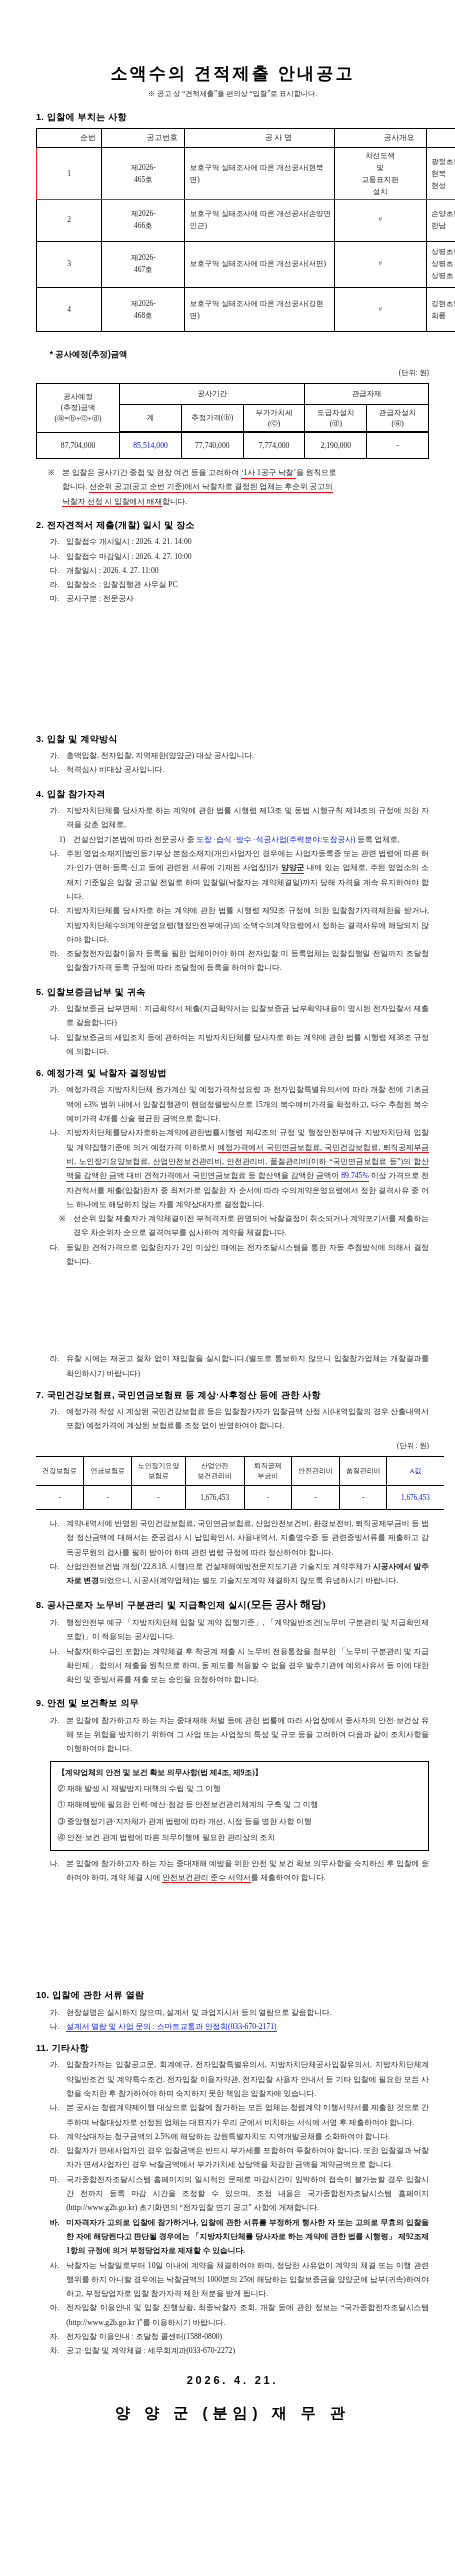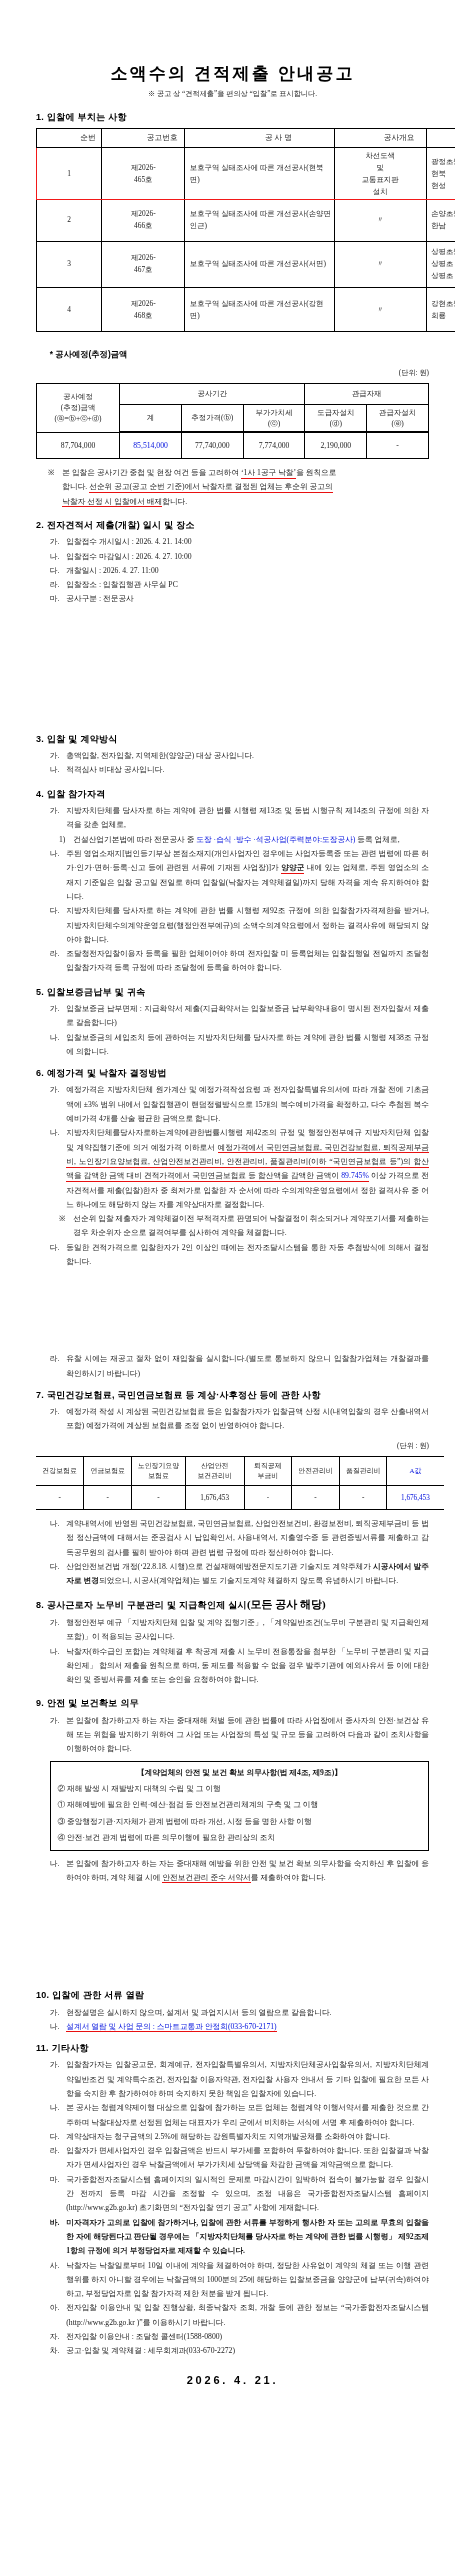--- a/index.html
+++ b/index.html
@@ -51,21 +51,21 @@
                 font-weight:normal;font-size:6.9px;line-height:10px;padding:2.2px 0.6px;}
   .t3 th:first-child,.t3 td:first-child{border-left:none;}
   .t3 tr.h th{border-bottom:0.7px solid #000;height:24px;}
   .t3 tr.v td{height:19px;font-size:7.2px;}
   
   .note{display:flex;margin-top:6.6px;padding-left:12px;font-size:7.7px;}
   .note .lab{flex:0 0 14.3px;}
   .note .txt{flex:1;}
   
   .obox{border:0.9px solid #000;margin:4.4px 0 5.5px 13.8px;padding:3.3px 6.6px;}
-  .obox .btitle{text-align:center;font-weight:bold;line-height:15.4px;}
+  .obox .btitle{font-weight:bold;line-height:15.4px;}
   .obox .bitem{line-height:16.5px;}
   
   .doc-date{font-family:"Liberation Sans","DejaVu Sans",sans-serif;font-weight:bold;color:#000;
             text-align:center;font-size:11px;letter-spacing:2.8px;margin-top:14.3px;}
   .issuer{font-family:"Liberation Sans","DejaVu Sans",sans-serif;font-weight:bold;color:#000;
           text-align:center;font-size:15px;letter-spacing:5px;margin-top:19px;}
   .sp210{height:116px;} .sp150{height:83px;} .sp170{height:94px;}
   .mt16{margin-top:8.8px;} .mt12{margin-top:6.6px;}
 </style>
 </head>
@@ -430,15 +430,16 @@
   <div class="item">
       <span class="lab">자.</span>
       <span class="txt">전자입찰 이용안내 : 조달청 콜센터(1588-0800)</span>
     </div>
   <div class="item">
       <span class="lab">차.</span>
       <span class="txt">공고·입찰 및 계약체결 : 세무회계과(033-670-2272)</span>
     </div>
 
   <div class="doc-date">2026.  4.  21.</div>
+  <div class="issuer">양 양 군 (분임) 재 무 관</div>
 
 </div>
 
 
 </body></html>

